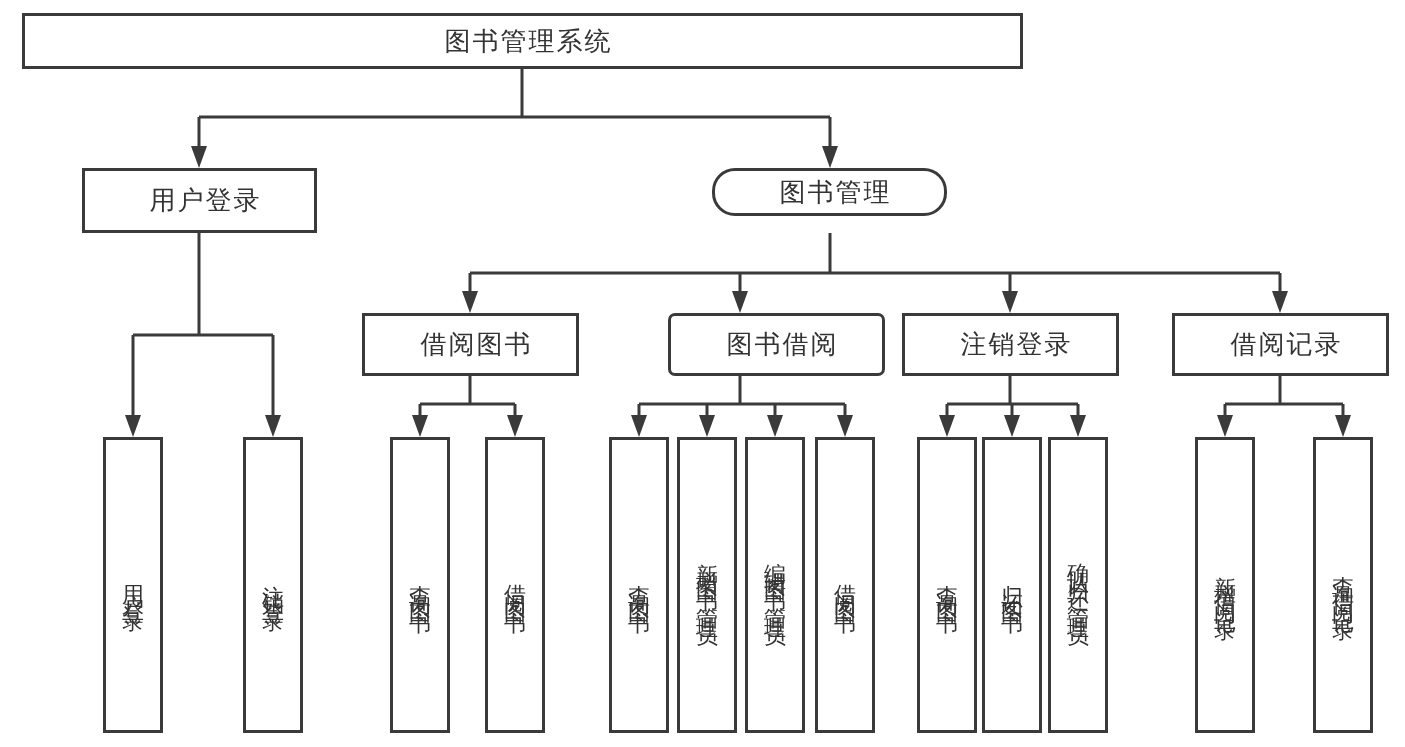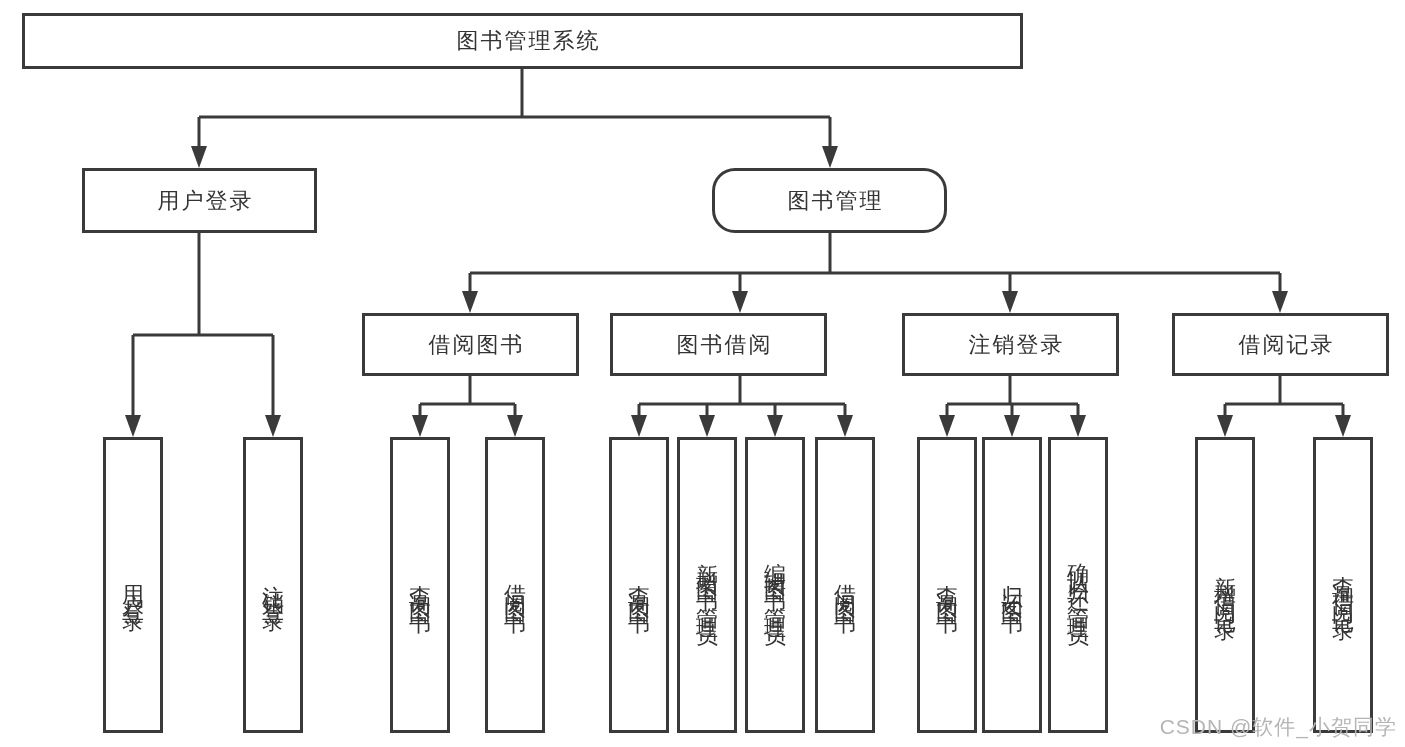--- a/index.html
+++ b/index.html
@@ -23,38 +23,38 @@
     border: 3px solid #3a3a3a;
     background: #ffffff;
     color: #333333;
     display: flex;
     align-items: center;
     justify-content: center;
     z-index: 1;
     text-align: center;
   }
   .h-node {
-    font-size: 22px;
+    font-size: 26px;
     letter-spacing: 2px;
     padding-left: 12px;
   }
   .v-node {
     writing-mode: vertical-rl;
     text-orientation: mixed;
     font-size: 22px;
     letter-spacing: 9px;
     line-height: 1;
   }
   
   .n-root   { left: 22px;   top: 13px;  width: 1001px; height: 56px; }
   .n-login  { left: 82px;   top: 168px; width: 235px;  height: 65px; }
-  .n-mgmt   { left: 712px;  top: 168px; width: 235px;  height: 65px; border-radius: 23px; }
+  .n-mgmt   { left: 712px;  top: 168px; width: 235px;  height: 48px; border-radius: 23px; }
   .n-l3     { top: 313px; width: 217px; height: 63px; }
   .n-rec    { left: 362px;  }
-  .n-borrow { left: 610px;  }
+  .n-borrow { left: 668px; border-radius: 7px;  }
   .n-cur    { left: 902px;  }
   .n-log    { left: 1172px; }
   .leaf     { top: 437px; width: 60px; height: 296px; }
   .lf-u1 { left: 103px; }  .lf-u2 { left: 243px; }
   .lf-n1 { left: 390px; }  .lf-n2 { left: 485px; }
   .lf-b1 { left: 609px; }  .lf-b2 { left: 677px; }
   .lf-b3 { left: 745px; }  .lf-b4 { left: 815px; }
   .lf-c1 { left: 917px; }  .lf-c2 { left: 982px; }
   .lf-c3 { left: 1048px; }
   .lf-r1 { left: 1195px; } .lf-r2 { left: 1313px; }
@@ -127,14 +127,13 @@
   <div class="node v-node leaf lf-b3">编辑图书（管理员）</div>
   <div class="node v-node leaf lf-b4">借阅图书</div>
 
   <div class="node v-node leaf lf-c1">查询图书</div>
   <div class="node v-node leaf lf-c2">归还图书</div>
   <div class="node v-node leaf lf-c3">确认归还（管理员）</div>
 
   <div class="node v-node leaf lf-r1">新增借阅记录</div>
   <div class="node v-node leaf lf-r2">查询借阅记录</div>
 
-  <div class="watermark">CSDN @软件_小贺同学</div>
 </div>
 
 </body></html>

